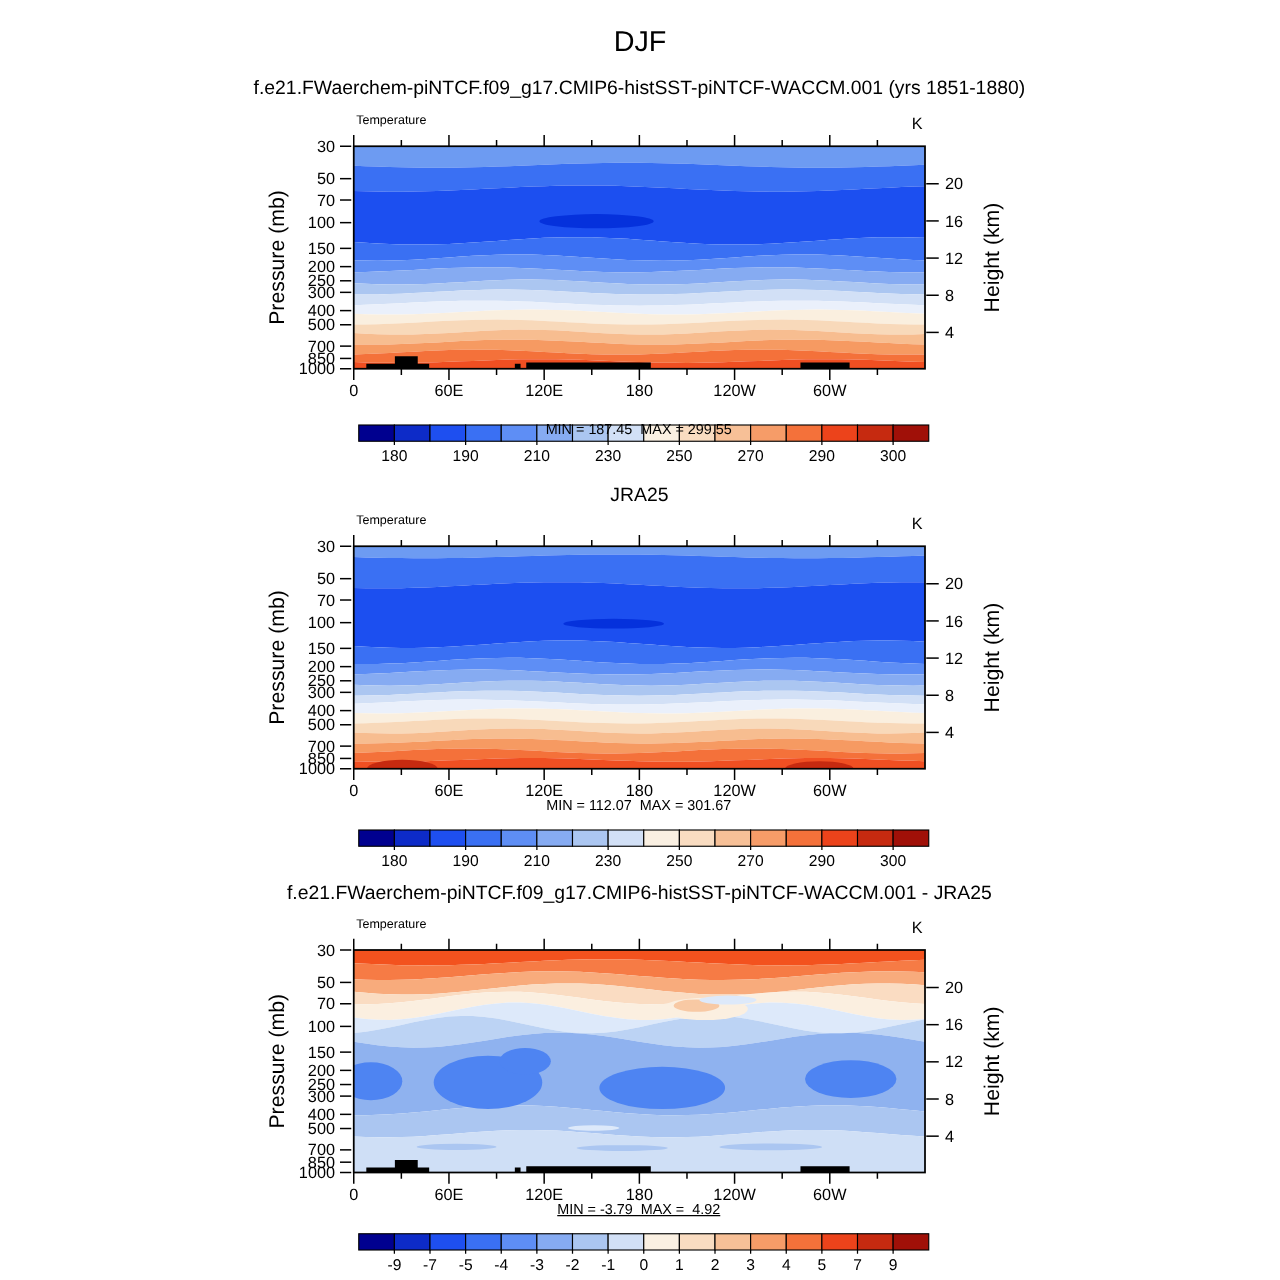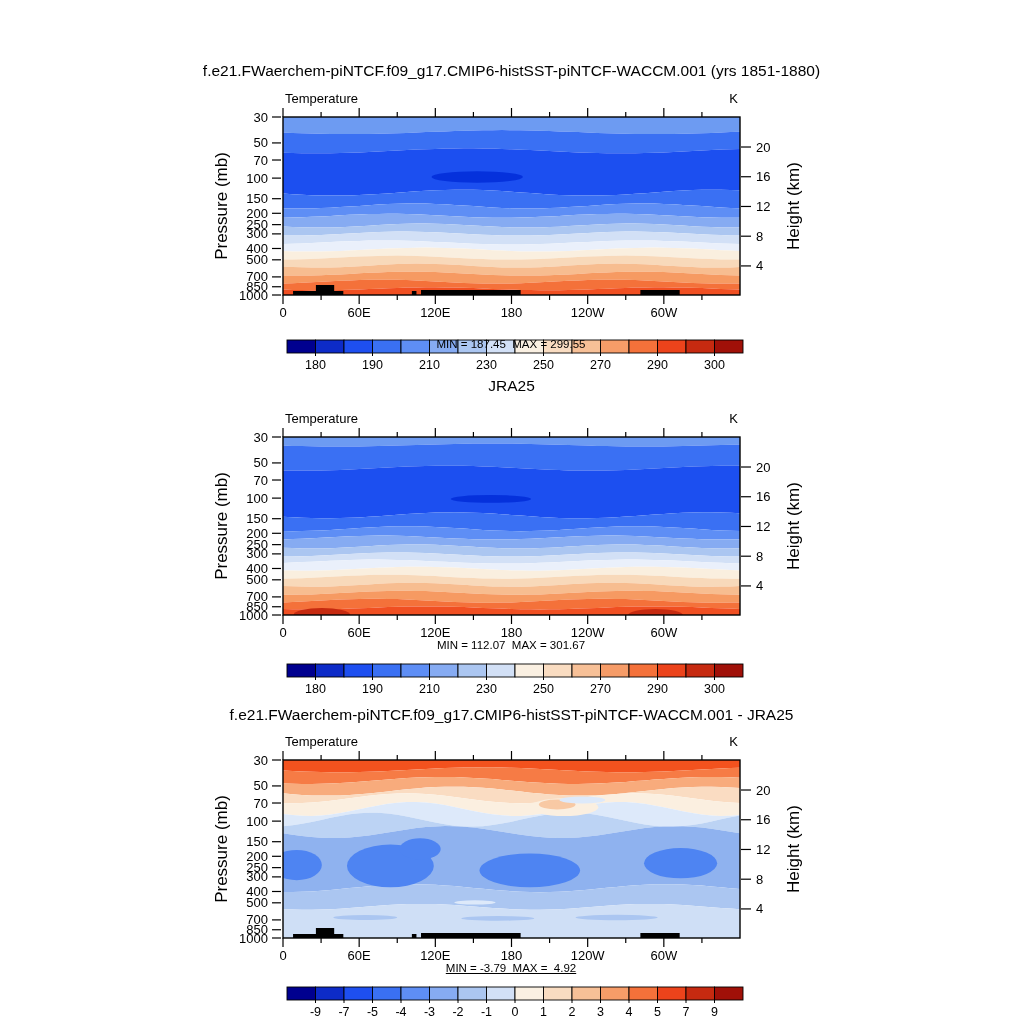--- a/index.html
+++ b/index.html
@@ -2,32 +2,33 @@
 <html><head>
 <meta charset="utf-8">
 <style>
   html,body{margin:0;padding:0;background:#fff;}
   #figure{position:relative;width:1024px;height:1024px;background:#fff;
           font-family:"Liberation Sans", sans-serif;color:#000;overflow:hidden;}
   .abs{position:absolute;}
   .center{text-align:center;}
   #figure-title{left:0;top:20px;width:1024px;font-size:23px;}
   .panel-title{left:0;width:1023px;font-size:15.5px;}
-  .field-label{font-size:13px;}
+  .field-label{font-size:10px;}
   .units-label{font-size:13px;text-align:right;}
   .stats-label{left:211px;width:600px;font-size:11.5px;white-space:pre;text-align:center;}
   .vlabel{width:220px;height:20px;line-height:20px;text-align:center;
           transform:rotate(-90deg);font-size:17px;}
   svg{position:absolute;left:0;top:0;}
   svg text{font-family:"Liberation Sans", sans-serif;fill:#000;}
 </style>
 </head>
 <body>
 
 <div id="figure">
+  <div id="figure-title" class="abs center">DJF</div>
   <svg id="chart-svg" width="1024" height="1024">
       <clipPath id="clip0">
         <rect x="283" y="117" width="457" height="178"></rect>
       </clipPath>
       <g clip-path="url(#clip0)">
         <path d="M283,117.0L292.5,117.0L302.0,117.0L311.6,117.0L321.1,117.0L330.6,117.0L340.1,117.0L349.6,117.0L359.2,117.0L368.7,117.0L378.2,117.0L387.7,117.0L397.3,117.0L406.8,117.0L416.3,117.0L425.8,117.0L435.3,117.0L444.9,117.0L454.4,117.0L463.9,117.0L473.4,117.0L482.9,117.0L492.5,117.0L502.0,117.0L511.5,117.0L521.0,117.0L530.5,117.0L540.1,117.0L549.6,117.0L559.1,117.0L568.6,117.0L578.1,117.0L587.7,117.0L597.2,117.0L606.7,117.0L616.2,117.0L625.8,117.0L635.3,117.0L644.8,117.0L654.3,117.0L663.8,117.0L673.4,117.0L682.9,117.0L692.4,117.0L701.9,117.0L711.4,117.0L721.0,117.0L730.5,117.0L740.0,117.0L740.0,131.7L730.5,132.1L721.0,132.5L711.4,132.9L701.9,133.2L692.4,133.5L682.9,133.8L673.4,134.0L663.8,134.1L654.3,134.1L644.8,134.1L635.3,134.0L625.8,133.8L616.2,133.5L606.7,133.2L597.2,132.9L587.7,132.5L578.1,132.1L568.6,131.7L559.1,131.4L549.6,131.0L540.1,130.7L530.5,130.5L521.0,130.3L511.5,130.2L502.0,130.1L492.5,130.2L482.9,130.3L473.4,130.5L463.9,130.7L454.4,131.0L444.9,131.4L435.3,131.7L425.8,132.1L416.3,132.5L406.8,132.9L397.3,133.2L387.7,133.5L378.2,133.8L368.7,134.0L359.2,134.1L349.6,134.1L340.1,134.1L330.6,134.0L321.1,133.8L311.6,133.5L302.0,133.2L292.5,132.9L283.0,132.5Z" fill="#6D9BF2"></path>
         <path d="M283,132.5L292.5,132.9L302.0,133.2L311.6,133.5L321.1,133.8L330.6,134.0L340.1,134.1L349.6,134.1L359.2,134.1L368.7,134.0L378.2,133.8L387.7,133.5L397.3,133.2L406.8,132.9L416.3,132.5L425.8,132.1L435.3,131.7L444.9,131.4L454.4,131.0L463.9,130.7L473.4,130.5L482.9,130.3L492.5,130.2L502.0,130.1L511.5,130.2L521.0,130.3L530.5,130.5L540.1,130.7L549.6,131.0L559.1,131.4L568.6,131.7L578.1,132.1L587.7,132.5L597.2,132.9L606.7,133.2L616.2,133.5L625.8,133.8L635.3,134.0L644.8,134.1L654.3,134.1L663.8,134.1L673.4,134.0L682.9,133.8L692.4,133.5L701.9,133.2L711.4,132.9L721.0,132.5L730.5,132.1L740.0,131.7L740.0,148.9L730.5,149.2L721.0,149.6L711.4,150.1L701.9,150.5L692.4,151.0L682.9,151.5L673.4,152.0L663.8,152.4L654.3,152.7L644.8,153.0L635.3,153.2L625.8,153.3L616.2,153.3L606.7,153.2L597.2,153.0L587.7,152.8L578.1,152.4L568.6,152.0L559.1,151.6L549.6,151.1L540.1,150.6L530.5,150.1L521.0,149.7L511.5,149.3L502.0,148.9L492.5,148.6L482.9,148.4L473.4,148.3L463.9,148.3L454.4,148.4L444.9,148.6L435.3,148.9L425.8,149.2L416.3,149.6L406.8,150.1L397.3,150.5L387.7,151.0L378.2,151.5L368.7,152.0L359.2,152.4L349.6,152.7L340.1,153.0L330.6,153.2L321.1,153.3L311.6,153.3L302.0,153.2L292.5,153.0L283.0,152.8Z" fill="#3A70F3"></path>
         <path d="M283,152.8L292.5,153.0L302.0,153.2L311.6,153.3L321.1,153.3L330.6,153.2L340.1,153.0L349.6,152.7L359.2,152.4L368.7,152.0L378.2,151.5L387.7,151.0L397.3,150.5L406.8,150.1L416.3,149.6L425.8,149.2L435.3,148.9L444.9,148.6L454.4,148.4L463.9,148.3L473.4,148.3L482.9,148.4L492.5,148.6L502.0,148.9L511.5,149.3L521.0,149.7L530.5,150.1L540.1,150.6L549.6,151.1L559.1,151.6L568.6,152.0L578.1,152.4L587.7,152.8L597.2,153.0L606.7,153.2L616.2,153.3L625.8,153.3L635.3,153.2L644.8,153.0L654.3,152.7L663.8,152.4L673.4,152.0L682.9,151.5L692.4,151.0L701.9,150.5L711.4,150.1L721.0,149.6L730.5,149.2L740.0,148.9L740.0,190.2L730.5,189.9L721.0,189.7L711.4,189.7L701.9,189.8L692.4,190.1L682.9,190.6L673.4,191.1L663.8,191.8L654.3,192.5L644.8,193.2L635.3,193.8L625.8,194.4L616.2,195.0L606.7,195.3L597.2,195.6L587.7,195.6L578.1,195.6L568.6,195.3L559.1,194.9L549.6,194.4L540.1,193.8L530.5,193.1L521.0,192.4L511.5,191.7L502.0,191.0L492.5,190.5L482.9,190.1L473.4,189.8L463.9,189.7L454.4,189.7L444.9,189.9L435.3,190.2L425.8,190.7L416.3,191.3L406.8,192.0L397.3,192.7L387.7,193.4L378.2,194.0L368.7,194.6L359.2,195.1L349.6,195.4L340.1,195.6L330.6,195.6L321.1,195.5L311.6,195.2L302.0,194.7L292.5,194.2L283.0,193.5Z" fill="#1C4FF0"></path>
         <path d="M283,193.5L292.5,194.2L302.0,194.7L311.6,195.2L321.1,195.5L330.6,195.6L340.1,195.6L349.6,195.4L359.2,195.1L368.7,194.6L378.2,194.0L387.7,193.4L397.3,192.7L406.8,192.0L416.3,191.3L425.8,190.7L435.3,190.2L444.9,189.9L454.4,189.7L463.9,189.7L473.4,189.8L482.9,190.1L492.5,190.5L502.0,191.0L511.5,191.7L521.0,192.4L530.5,193.1L540.1,193.8L549.6,194.4L559.1,194.9L568.6,195.3L578.1,195.6L587.7,195.6L597.2,195.6L606.7,195.3L616.2,195.0L625.8,194.4L635.3,193.8L644.8,193.2L654.3,192.5L663.8,191.8L673.4,191.1L682.9,190.6L692.4,190.1L701.9,189.8L711.4,189.7L721.0,189.7L730.5,189.9L740.0,190.2L740.0,208.2L730.5,207.9L721.0,207.4L711.4,206.8L701.9,206.1L692.4,205.5L682.9,204.9L673.4,204.3L663.8,203.9L654.3,203.6L644.8,203.5L635.3,203.6L625.8,203.8L616.2,204.1L606.7,204.6L597.2,205.2L587.7,205.9L578.1,206.5L568.6,207.1L559.1,207.7L549.6,208.1L540.1,208.4L530.5,208.5L521.0,208.4L511.5,208.2L502.0,207.9L492.5,207.4L482.9,206.8L473.4,206.1L463.9,205.5L454.4,204.9L444.9,204.3L435.3,203.9L425.8,203.6L416.3,203.5L406.8,203.6L397.3,203.8L387.7,204.1L378.2,204.6L368.7,205.2L359.2,205.9L349.6,206.5L340.1,207.1L330.6,207.7L321.1,208.1L311.6,208.4L302.0,208.5L292.5,208.4L283.0,208.2Z" fill="#3A70F3"></path>
         <path d="M283,208.2L292.5,208.4L302.0,208.5L311.6,208.4L321.1,208.1L330.6,207.7L340.1,207.1L349.6,206.5L359.2,205.9L368.7,205.2L378.2,204.6L387.7,204.1L397.3,203.8L406.8,203.6L416.3,203.5L425.8,203.6L435.3,203.9L444.9,204.3L454.4,204.9L463.9,205.5L473.4,206.1L482.9,206.8L492.5,207.4L502.0,207.9L511.5,208.2L521.0,208.4L530.5,208.5L540.1,208.4L549.6,208.1L559.1,207.7L568.6,207.1L578.1,206.5L587.7,205.9L597.2,205.2L606.7,204.6L616.2,204.1L625.8,203.8L635.3,203.6L644.8,203.5L654.3,203.6L663.8,203.9L673.4,204.3L682.9,204.9L692.4,205.5L701.9,206.1L711.4,206.8L721.0,207.4L730.5,207.9L740.0,208.2L740.0,217.7L730.5,217.8L721.0,217.7L711.4,217.5L701.9,217.2L692.4,216.7L682.9,216.2L673.4,215.7L663.8,215.2L654.3,214.7L644.8,214.3L635.3,214.0L625.8,213.8L616.2,213.8L606.7,213.9L597.2,214.1L587.7,214.4L578.1,214.8L568.6,215.3L559.1,215.9L549.6,216.4L540.1,216.8L530.5,217.2L521.0,217.6L511.5,217.7L502.0,217.8L492.5,217.7L482.9,217.5L473.4,217.2L463.9,216.7L454.4,216.2L444.9,215.7L435.3,215.2L425.8,214.7L416.3,214.3L406.8,214.0L397.3,213.8L387.7,213.8L378.2,213.9L368.7,214.1L359.2,214.4L349.6,214.8L340.1,215.3L330.6,215.9L321.1,216.4L311.6,216.8L302.0,217.2L292.5,217.6L283.0,217.7Z" fill="#5E8EF5"></path>
@@ -415,21 +416,21 @@
       <line x1="714.5" y1="1000" x2="714.5" y2="1003" stroke="#000" stroke-width="1"></line>
       <text x="714.5" y="1016" text-anchor="middle" font-size="12.5">9</text>
     </svg>
   <div id="labels">
       <div class="abs panel-title center" style="top:62px;">f.e21.FWaerchem-piNTCF.f09_g17.CMIP6-histSST-piNTCF-WACCM.001 (yrs 1851-1880)</div>
       <div class="abs field-label" style="left:285px;top:91px;">Temperature</div>
       <div class="abs units-label" style="left:700px;width:38px;top:91px;">K</div>
       <div class="abs stats-label" style="top:338px;">MIN = 187.45  MAX = 299.55</div>
       <div class="abs vlabel" style="left:112px;top:196px;">Pressure (mb)</div>
       <div class="abs vlabel" style="left:684px;top:196px;">Height (km)</div>
-      <div class="abs panel-title center" style="top:377px;">JRA25</div>
+      <div class="abs panel-title center" style="top:388px;">JRA25</div>
       <div class="abs field-label" style="left:285px;top:411px;">Temperature</div>
       <div class="abs units-label" style="left:700px;width:38px;top:411px;">K</div>
       <div class="abs stats-label" style="top:639px;">MIN = 112.07  MAX = 301.67</div>
       <div class="abs vlabel" style="left:112px;top:516px;">Pressure (mb)</div>
       <div class="abs vlabel" style="left:684px;top:516px;">Height (km)</div>
       <div class="abs panel-title center" style="top:706px;">f.e21.FWaerchem-piNTCF.f09_g17.CMIP6-histSST-piNTCF-WACCM.001 - JRA25</div>
       <div class="abs field-label" style="left:285px;top:734px;">Temperature</div>
       <div class="abs units-label" style="left:700px;width:38px;top:734px;">K</div>
       <div class="abs stats-label" style="top:962px;text-decoration:underline;">MIN = -3.79  MAX =  4.92</div>
       <div class="abs vlabel" style="left:112px;top:839px;">Pressure (mb)</div>

